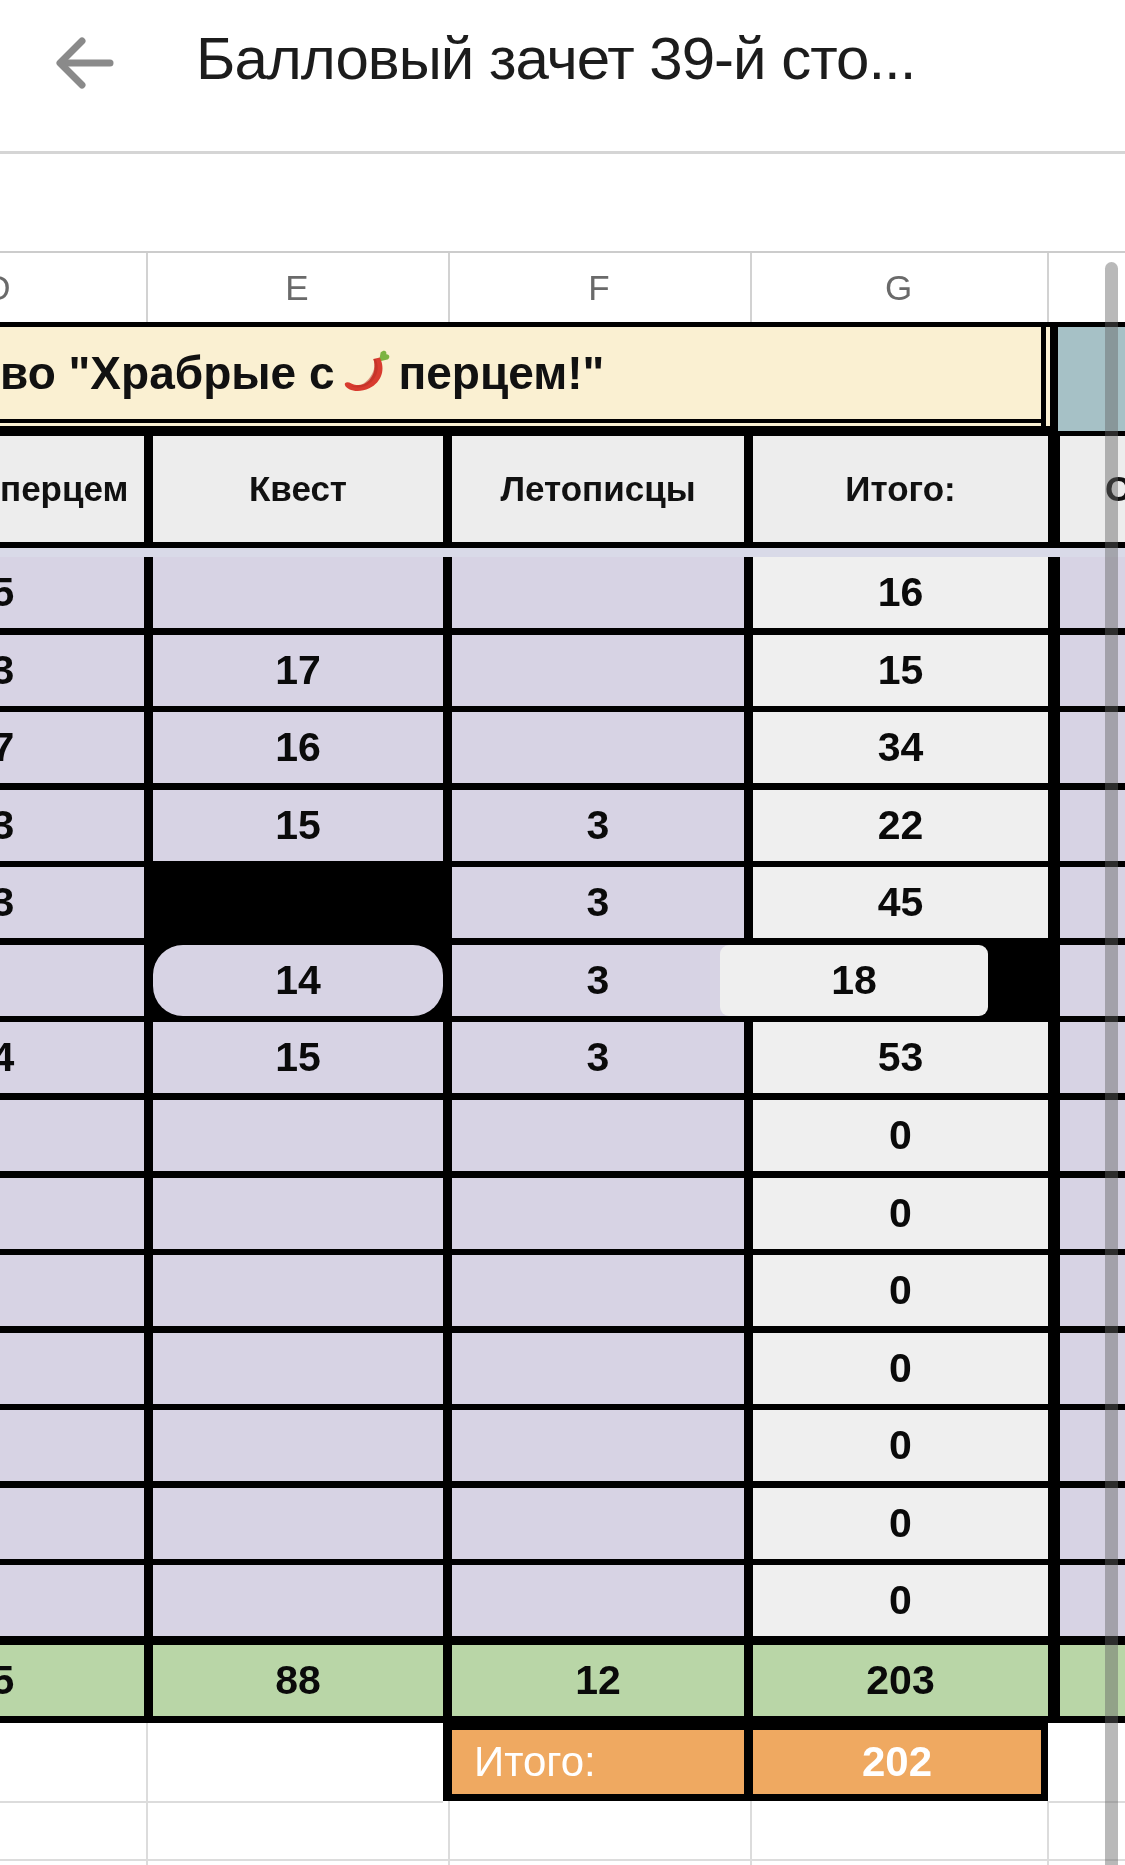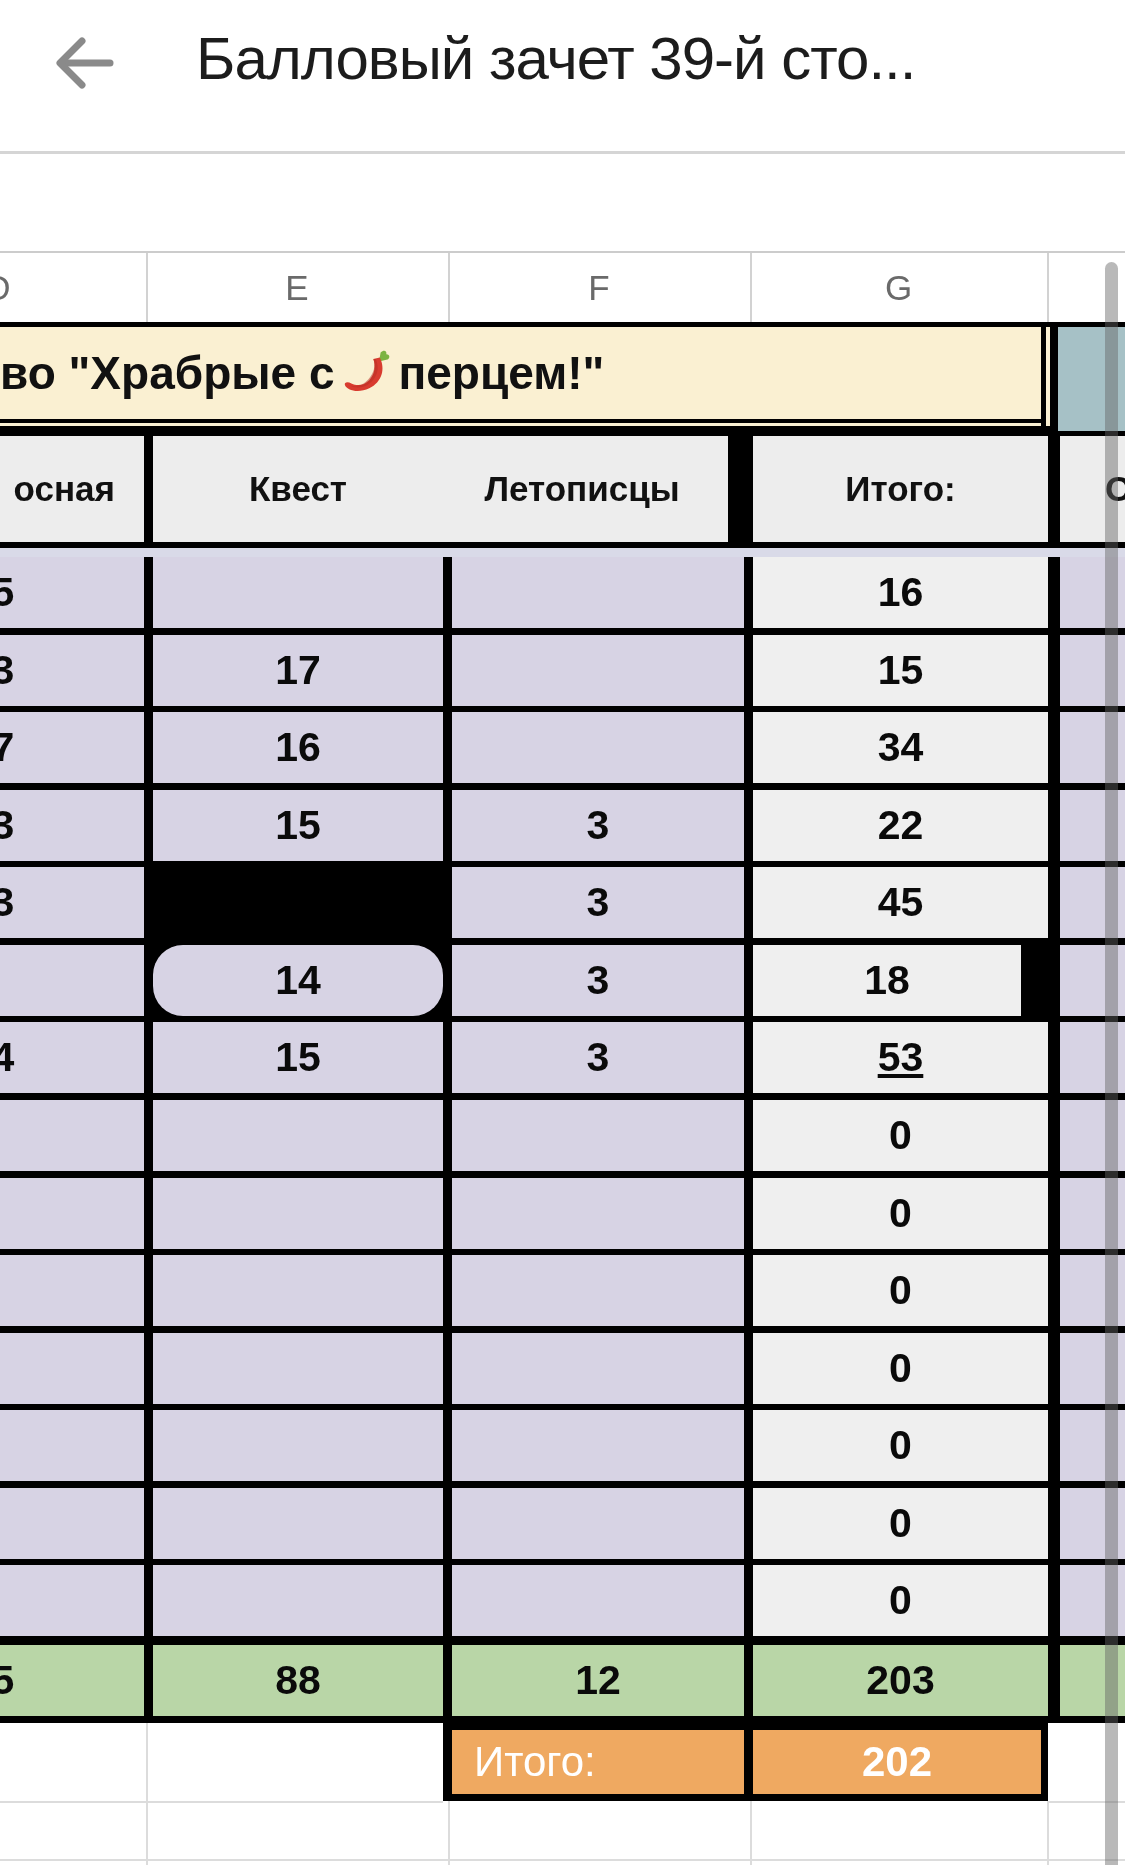--- a/index.html
+++ b/index.html
@@ -113,24 +113,24 @@
             <path d="M44 16 C49 27 46 40 35 47 C28 52 18 52 13 49 C20 51 29 48 35 41 C42 33 44 24 41 16 Z" fill="#b52e24" opacity="0.5"></path>
           </svg><span>перцем!"</span></div>
     </div>
     <div class="banner-sliver-h"></div>
     <div class="banner-sliver-v"></div>
     <div class="teal-cell"></div>
   </div>
 
   <div class="abs headrow">
     <div class="headcell" style="left:0;width:144px">
-      <span class="frag-right">осная</span>
+      <span class="frag-right">перцем</span>
     </div>
     <div class="headcell" style="left:153px;width:290px">Квест</div>
-    <div class="headcell" style="left:436px;width:292px">Летописцы</div>
+    <div class="headcell" style="left:452px;width:292px">Летописцы</div>
     <div class="headcell" style="left:753px;width:295px">Итого:</div>
     <div class="headcell" style="left:1060px;width:65px">
       <span class="frag-left">О</span>
     </div>
   </div>
 
   <div class="abs strip"></div>
 
   <div class="abs gridbody" id="gridbody">
       <div class="grow" style="top: 0px;">
@@ -174,30 +174,30 @@
           <span class="dfrag">3</span>
         </div>
         <div class="gcellbase fill-lav" style="left: 452px; width: 292px;">3</div>
         <div class="gcellbase fill-gray" style="left: 753px; width: 295px;">45</div>
         <div class="gcellbase fill-lav" style="left: 1060px; width: 65px;"></div>
       </div>
       <div class="grow" style="top: 388px;">
         <div class="gcellbase fill-lav" style="left: 0px; width: 144px;"></div>
         <div class="gcellbase fill-lav" style="left: 153px; width: 290px; border-radius: 30px;">14</div>
         <div class="gcellbase fill-lav" style="left: 452px; width: 292px;">3</div>
-        <div class="gcellbase fill-gray" style="left: 753px; width: 268px;">18</div>
+        <div class="gcellbase fill-gray" style="left: 720px; width: 268px; border-radius: 9px;">18</div>
         <div class="gcellbase fill-lav" style="left: 1060px; width: 65px;"></div>
       </div>
       <div class="grow" style="top: 465px;">
         <div class="gcellbase fill-lav" style="left: 0px; width: 144px;">
           <span class="dfrag">4</span>
         </div>
         <div class="gcellbase fill-lav" style="left: 153px; width: 290px;">15</div>
         <div class="gcellbase fill-lav" style="left: 452px; width: 292px;">3</div>
-        <div class="gcellbase fill-gray" style="left: 753px; width: 295px; text-decoration: underline;">53</div>
+        <div class="gcellbase fill-gray" style="left: 753px; width: 295px;">53</div>
         <div class="gcellbase fill-lav" style="left: 1060px; width: 65px;"></div>
       </div>
       <div class="grow" style="top: 543px;">
         <div class="gcellbase fill-lav" style="left: 0px; width: 144px;"></div>
         <div class="gcellbase fill-lav" style="left: 153px; width: 290px;"></div>
         <div class="gcellbase fill-lav" style="left: 452px; width: 292px;"></div>
         <div class="gcellbase fill-gray" style="left: 753px; width: 295px;">0</div>
         <div class="gcellbase fill-lav" style="left: 1060px; width: 65px;"></div>
       </div>
       <div class="grow" style="top: 621px;">

